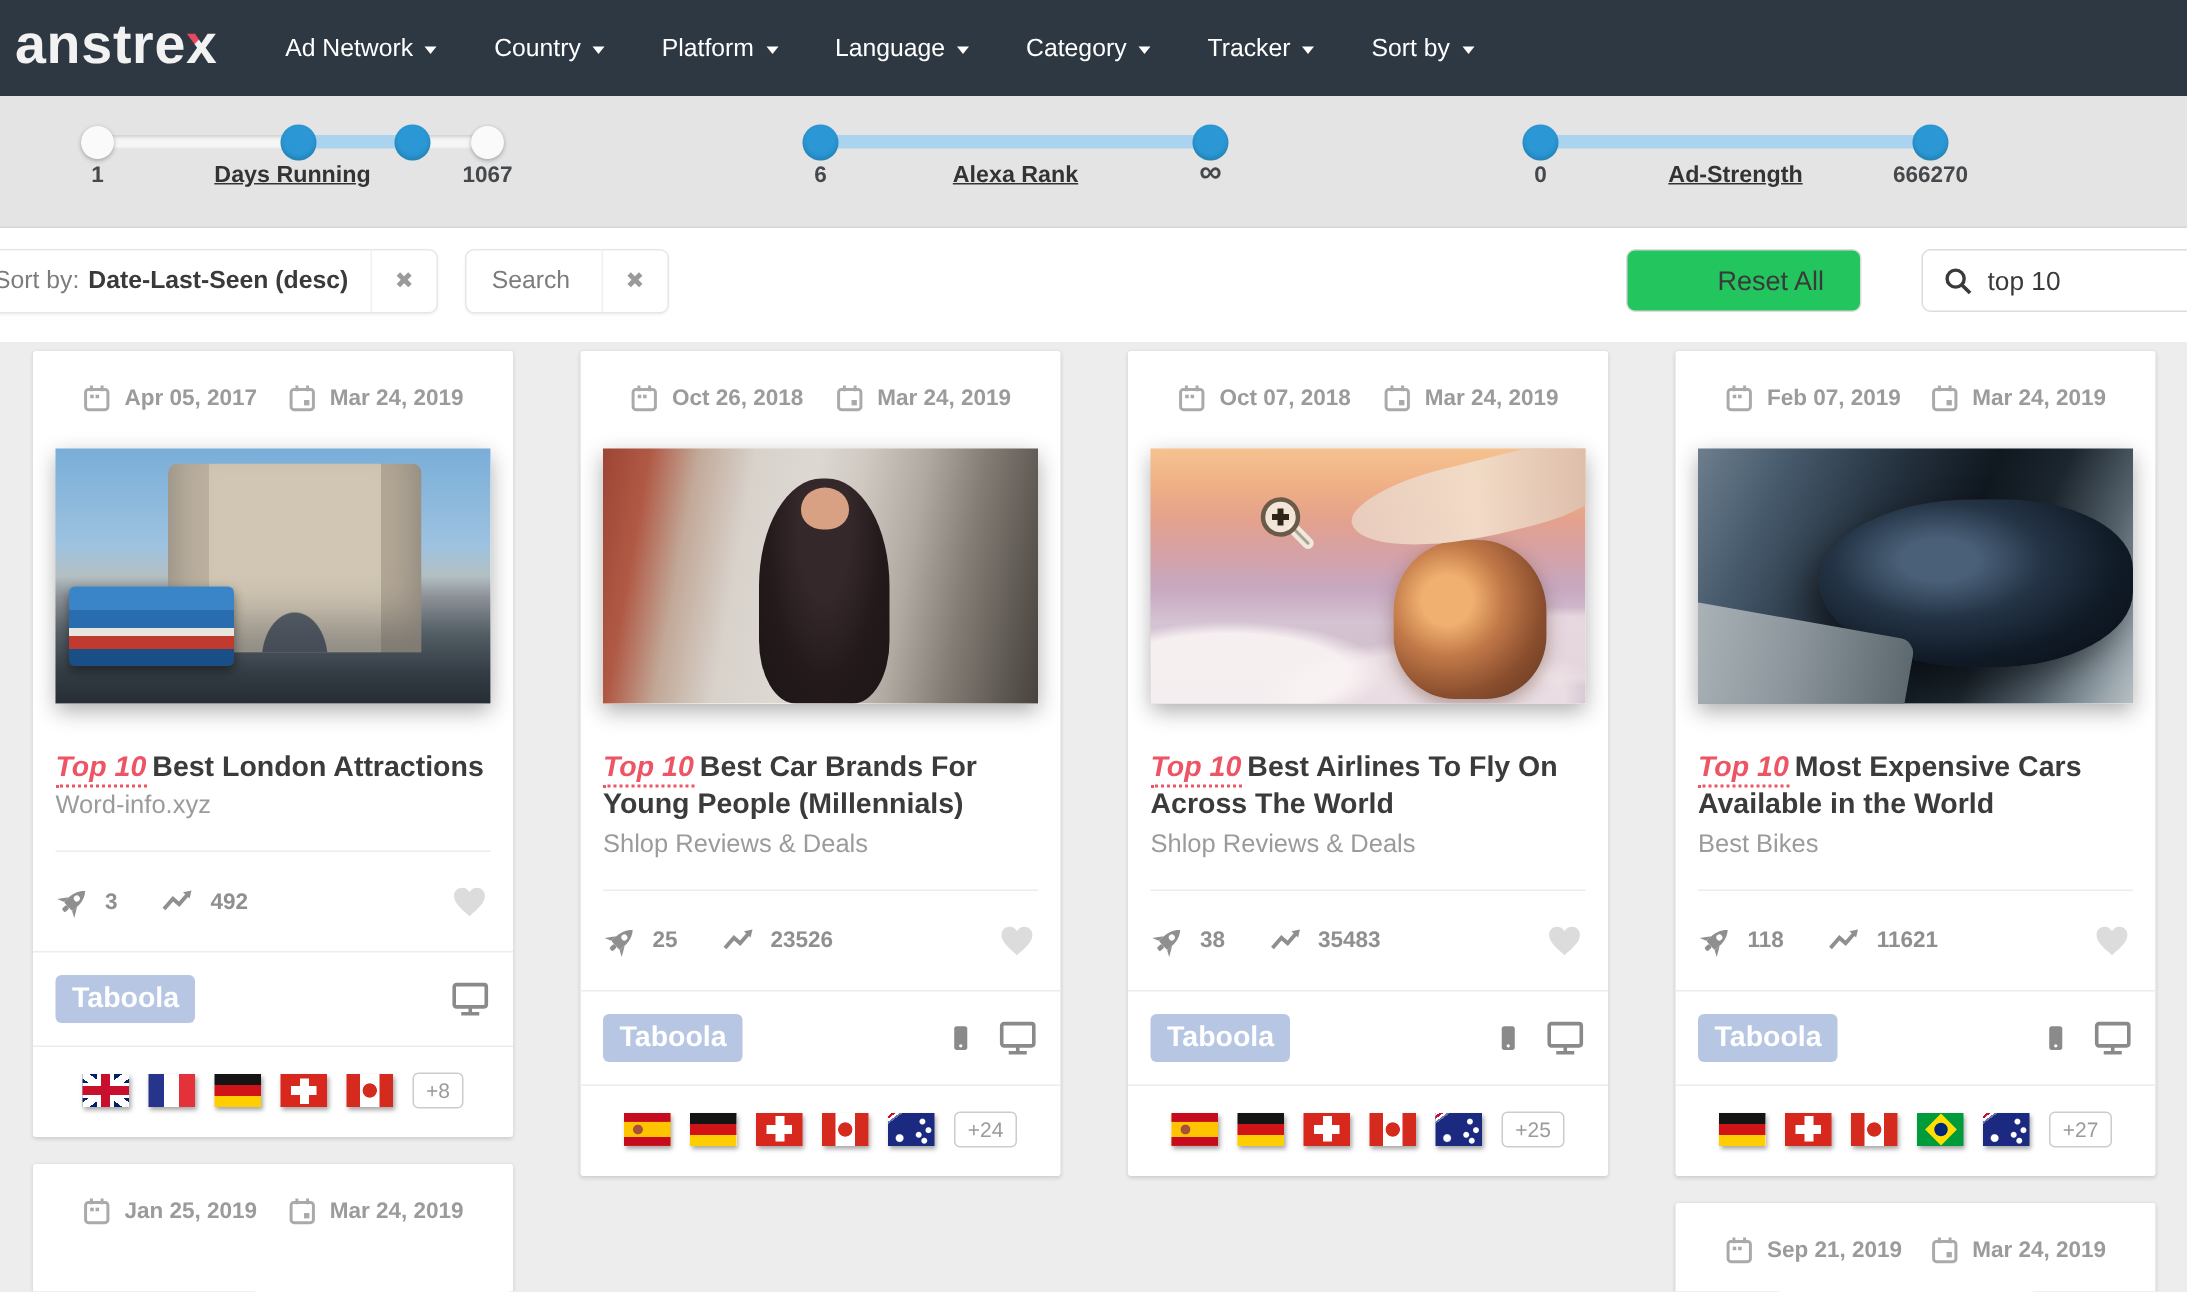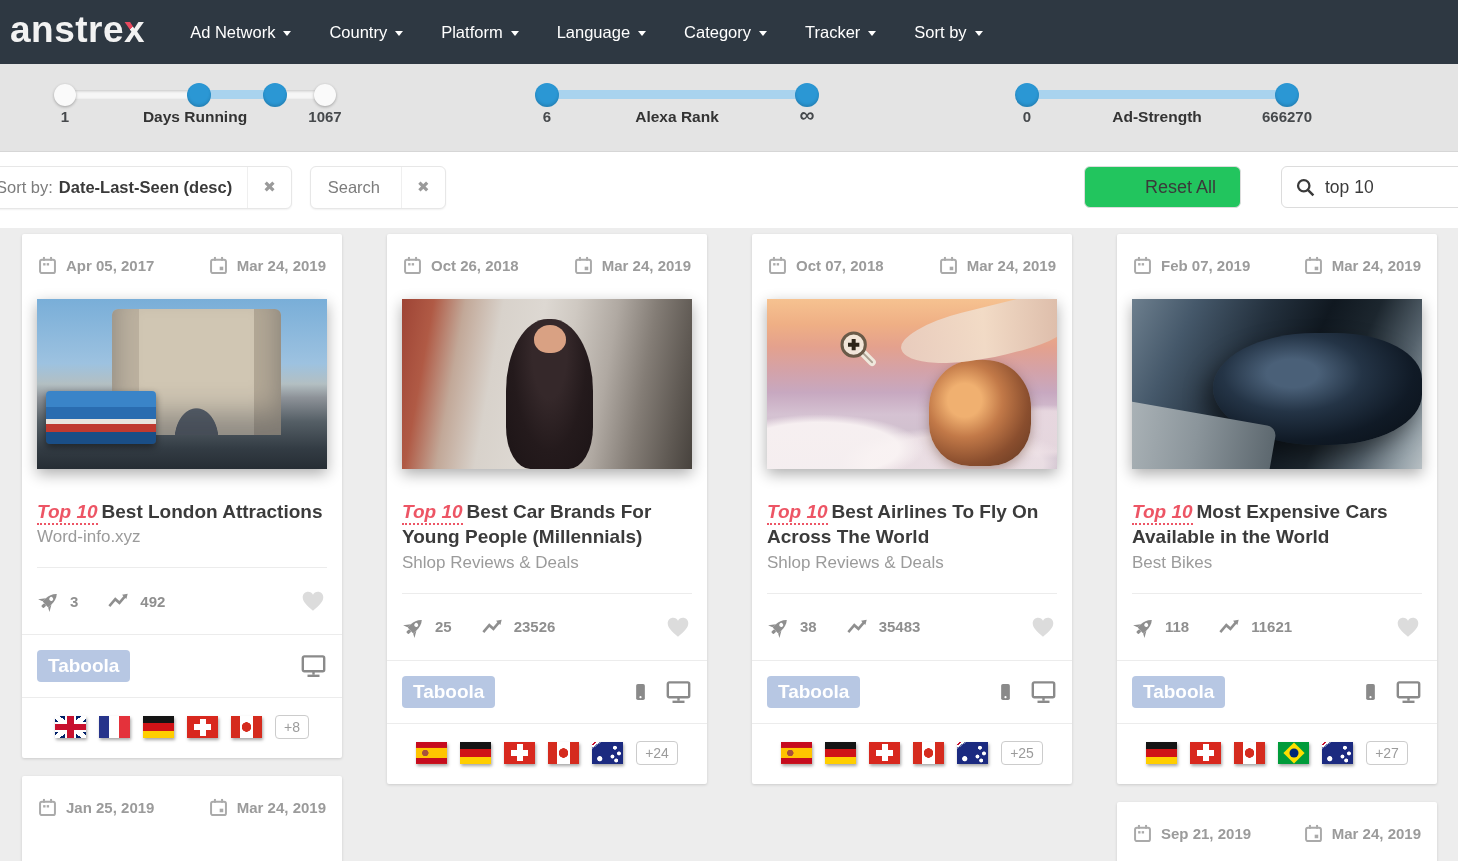--- a/index.html
+++ b/index.html
@@ -29,21 +29,21 @@
   .range-fill { position:absolute; top:0; bottom:0; background:#a9d3ee; border-radius:5px; }
   .handle { position:absolute; top:50%; width:24px; height:24px; border-radius:50%;
           background:#2b97d4; transform:translate(-50%,-50%); cursor:pointer;
           box-shadow:inset 0 -2px 3px rgba(0,0,0,.15); }
   .end-dot { position:absolute; top:50%; width:22px; height:22px; border-radius:50%;
           background:#fafafa; transform:translate(-50%,-50%);
           box-shadow:0 1px 3px rgba(0,0,0,.3); }
   .sl-lbl { position:absolute; top:44px; font-size:15px; color:#46494c; font-weight:600; }
   .sl-left { left:20px; transform:translateX(-50%); }
   .sl-right { right:20px; transform:translateX(50%); }
-  .sl-center { left:50%; transform:translateX(-50%); font-weight:700; font-size:15.5px; color:#333; }
+  .sl-center { left:50%; transform:translateX(-50%); font-weight:700; font-size:15.5px; color:#333;text-decoration:underline; }
   .inf { font-size:21px; line-height:14px; }
 
   
   .filter-row { height:76px; background:#fff; display:flex; align-items:center;
           padding:0 0 6px 0; }
   .chips { display:flex; gap:18px; margin-left:-22px; }
   .chip { display:inline-flex; align-items:center; background:#fff;
           border:1px solid #e7e7e7; border-radius:6px; height:43px;
           padding-left:17px; font-size:16.5px;
           box-shadow:0 1px 2px rgba(0,0,0,.06); }
@@ -62,21 +62,21 @@
   .search-box svg { flex:0 0 auto; }
   .search-box input { border:none; outline:none; font-size:17.5px; color:#3a3a3a;
           width:130px; margin-left:9px; font-family:inherit; background:transparent; }
 
   
   .grid { height:633px; overflow:hidden; padding:6px 22px 0; display:flex; gap:45px;
           background:#ededed; }
   .col { width:320px; flex:0 0 320px; display:flex; flex-direction:column; gap:18px; }
 
   .card { background:#fff; border-radius:2px; box-shadow:0 1px 3px rgba(0,0,0,.14); }
-  .card-dates { display:flex; justify-content:space-between; padding:22px 16px 4px; }
+  .card-dates { display:flex; justify-content:space-between; padding:22px 33px 4px; }
   .date-group { display:flex; align-items:center; gap:9px; color:#9b9b9b;
           font-size:15px; font-weight:600; }
   .card-img-wrap { padding:20px 15px 0; }
   .img { position:relative; height:170px; box-shadow:0 5px 14px rgba(0,0,0,.32); overflow:hidden; }
   .card-title { padding:30px 15px 0; font-size:19px; font-weight:700; color:#3b3b3b;
           line-height:1.34; }
   .title-tag { color:#ed5565; font-style:italic; border-bottom:2px dotted #ed5565;
           padding-bottom:1px; margin-right:4px; }
   .card-source { padding:3px 15px 0; color:#9b9b9b; font-size:17px; }
   .divider-inset { border-top:1px solid #ececec; margin:20px 15px 0; }

